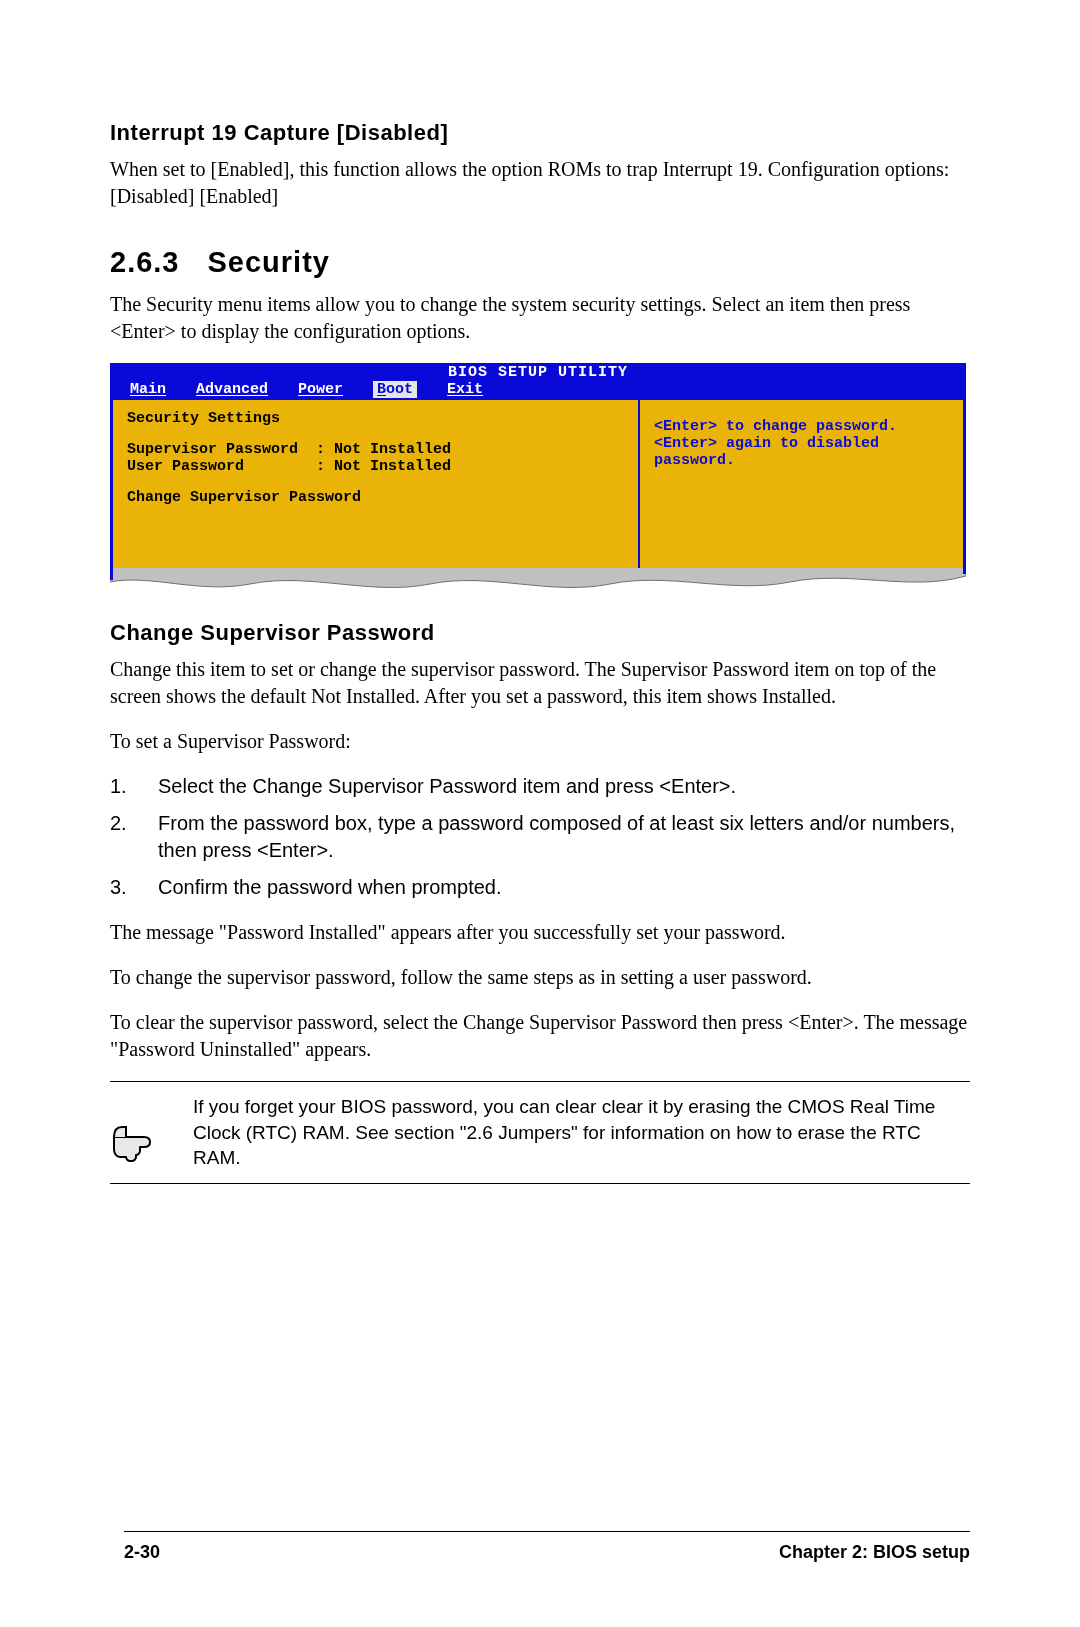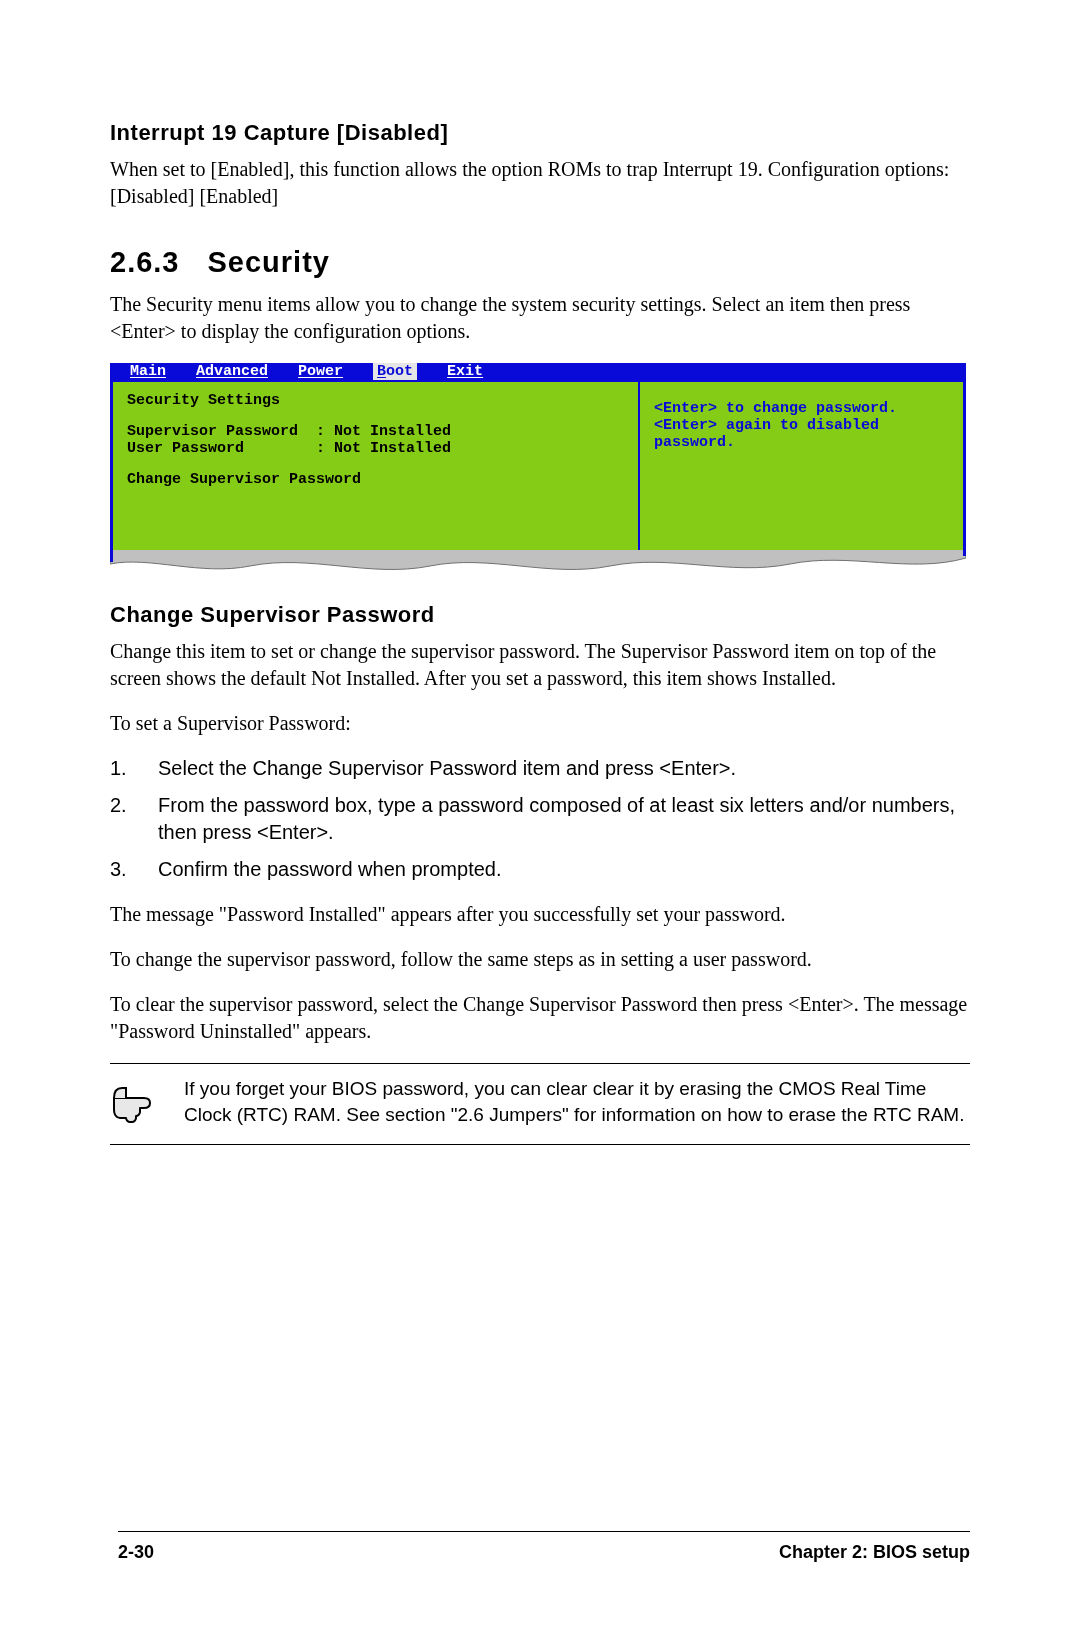--- a/index.html
+++ b/index.html
@@ -64,21 +64,21 @@
   .bios-tabs span { margin-right: 30px; text-decoration: underline; text-underline-offset: 2px; }
   .bios-tabs .active {
     background: #e5e5e5;
     color: #0a0ad8;
     padding: 0 4px;
     text-decoration: none;
   }
   .bios-tabs .active u { text-decoration: underline; }
   .bios-body {
     display: flex;
-    background: #84cc16;
+    background: #eab308;
     border-left: 3px solid #0a0ad8;
     border-right: 3px solid #0a0ad8;
     font-family: 'Courier New', monospace;
     font-weight: bold;
     font-size: 15px;
     color: #000;
     position: relative;
     height: 168px;
     overflow: hidden;
   }
@@ -119,37 +119,37 @@
     list-style: none;
   }
   ol.steps li {
     display: flex;
     margin-bottom: 10px;
   }
   ol.steps li .num { flex: 0 0 48px; }
   ol.steps li .txt { flex: 1; }
   .note-row {
     display: flex;
-    align-items: flex-start;
+    align-items: flex-end;
     border-top: 1px solid #000;
     border-bottom: 1px solid #000;
     padding: 12px 0;
     margin-top: 10px;
-    gap: 4px;
+    gap: 13px;
   }
   .note-icon { flex: 0 0 70px; padding-top:2px; }
   .note-text {
     font-family: Arial, Helvetica, sans-serif;
     font-size: 19px;
     line-height: 1.35;
   }
   .footer {
     position: absolute;
     bottom: 64px;
-    left: 118px;
+    left: 124px;
     right: 110px;
     border-top: 1px solid #000;
     padding-top: 10px;
     display: flex;
     justify-content: space-between;
     font-family: Arial, Helvetica, sans-serif;
     font-weight: bold;
     font-size: 18px;
   }
 </style>
@@ -161,20 +161,21 @@
   <h3 class="sub">Interrupt 19 Capture [Disabled]</h3>
   <p class="body">When set to [Enabled], this function allows the option ROMs to trap Interrupt 19. Configuration options: [Disabled] [Enabled]</p>
 
   <h2 class="section">
     <span class="secno">2.6.3</span><span>Security</span>
   </h2>
   <p class="body">The Security menu items allow you to change the system security settings. Select an item then press &lt;Enter&gt; to display the configuration options.</p>
 
   <div class="bios-wrap">
     <div class="bios-titlebar">
+      <div class="line1">BIOS SETUP UTILITY</div>
       <div class="bios-tabs">
         <span>Main</span>
         <span>Advanced</span>
         <span>Power</span>
         <span class="active"><u>B</u>oot</span>
         <span>Exit</span>
       </div>
     </div>
     <div class="bios-body">
       <div class="bios-left">

